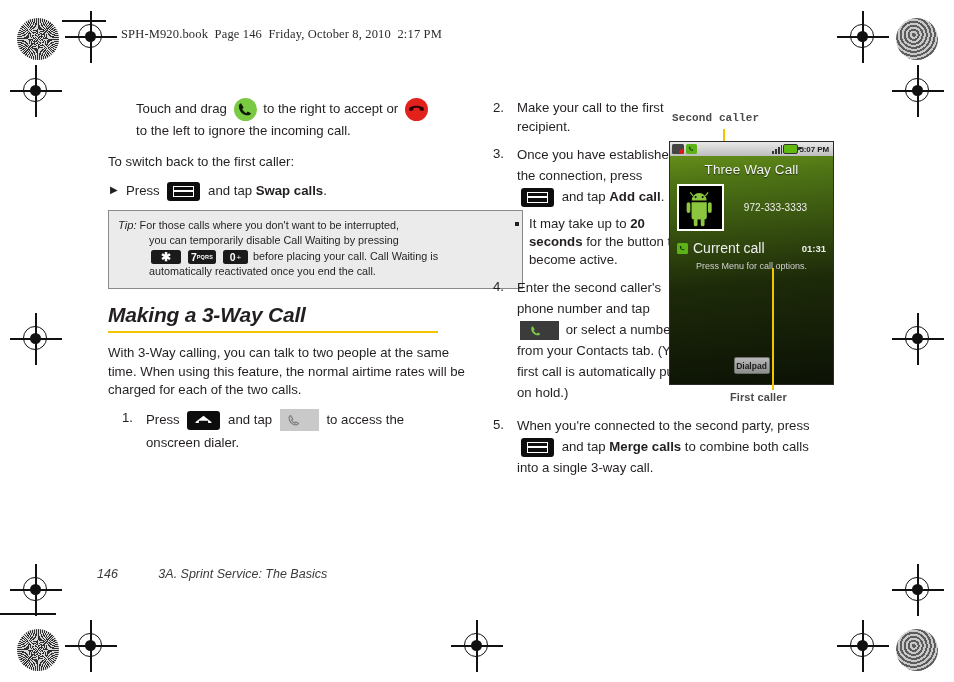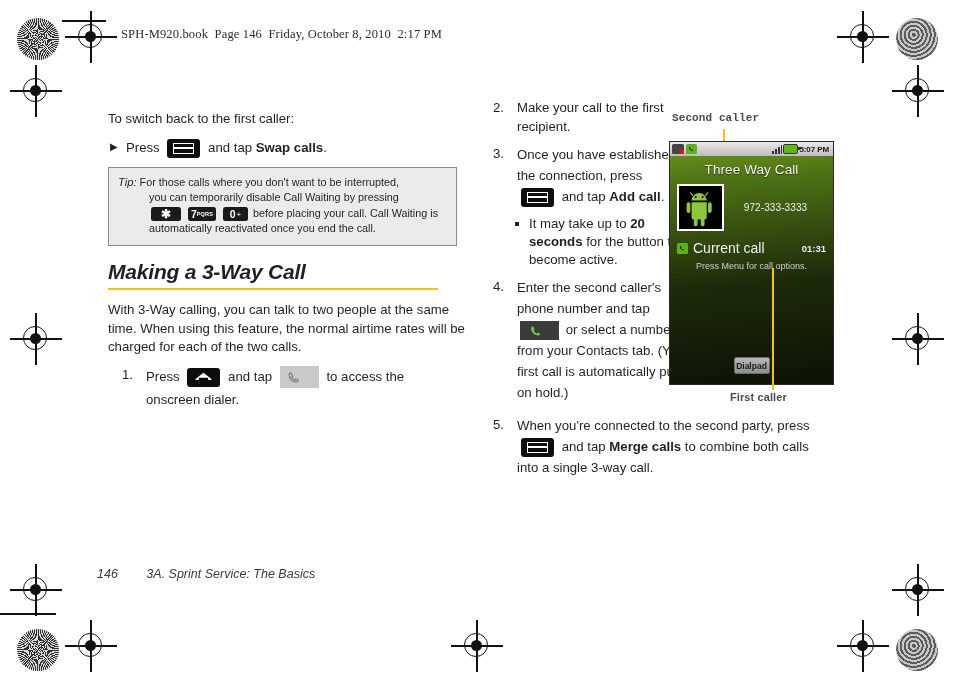--- a/index.html
+++ b/index.html
@@ -210,21 +210,21 @@
     margin: 0 3px;
     position: relative;
   }
 
   
   .tip-box {
     border: 1px solid #8a8a8a;
     background: #ebebeb;
     padding: 7px 9px 8px 9px;
     box-sizing: border-box;
-    width: 349px;
+    width: 415px;
   }
   .tip-line {
     font-size: 10.8px;
     line-height: 15.5px;
     color: #231f20;
   }
   .tip-label {
     font-style: italic;
     font-size: 11.2px;
   }
@@ -409,21 +409,21 @@
   }
 
   
   .footer {
     position: absolute;
     left: 97px; top: 567px;
     font-size: 12.5px;
     font-style: italic;
     color: #3b3b3b;
   }
-  .footer .pg { margin-right: 25px; }
+  .footer .pg { margin-right: 37px; }
 </style>
 </head>
 <body>
 
 <div class="starburst" style="left:17px; top:18px;"></div>
 <div class="reg-target" style="left:74px; top:20px;">
   <div class="reg-ring"></div>
     <div class="reg-dot"></div>
 </div>
 <div class="trim-line" style="left:62px; top:20px; width:44px; height:1.6px;"></div>
@@ -473,20 +473,36 @@
 </div>
 <div class="reg-target" style="left:460px; top:629px;">
   <div class="reg-ring"></div>
     <div class="reg-dot"></div>
 </div>
 
 <div class="book-header">SPH-M920.book  Page 146  Friday, October 8, 2010  2:17 PM</div>
 
 <div class="col-left">
 
+  <div class="para indent" style="line-height:20px;">
+    <span>Touch and drag</span>
+    <span class="ic call-round green">
+      <svg class="handset" viewBox="0 0 24 24">
+          <path d="M7.4 5.5c-1.3.4-2.3 1.6-2.3 3 0 5.3 4.3 9.6 9.6 9.6 1.5 0 2.7-1 3.1-2.3l-3.6-1.6-1.5 1.6c-1.8-.9-3.3-2.4-4.2-4.2l1.6-1.5-2.7-4.6z" fill="#0d1a00"></path>
+        </svg>
+    </span>
+    <span>to the right to accept or</span>
+    <span class="ic call-round red">
+      <svg class="handset" viewBox="0 0 24 24">
+          <path d="M12 8c-2.6 0-5 .6-6.8 1.7-.8.5-1.1 1.4-.8 2.2l.7 1.7 3.5-.9.2-2c1-.3 2.1-.45 3.2-.45s2.2.15 3.2.45l.2 2 3.5.9.7-1.7c.3-.8 0-1.7-.8-2.2C17 8.6 14.6 8 12 8z" fill="#2a0000"></path>
+        </svg>
+    </span>
+    <br>
+    <span>to the left to ignore the incoming call.</span>
+  </div>
 
   <div class="spacer-12"></div>
 
   <div class="para">To switch back to the first caller:</div>
 
   <div class="spacer-8"></div>
 
   <div class="bullet-row" style="line-height:22px;">
     <span class="tri-marker">▶</span>
     <span class="row-body">

